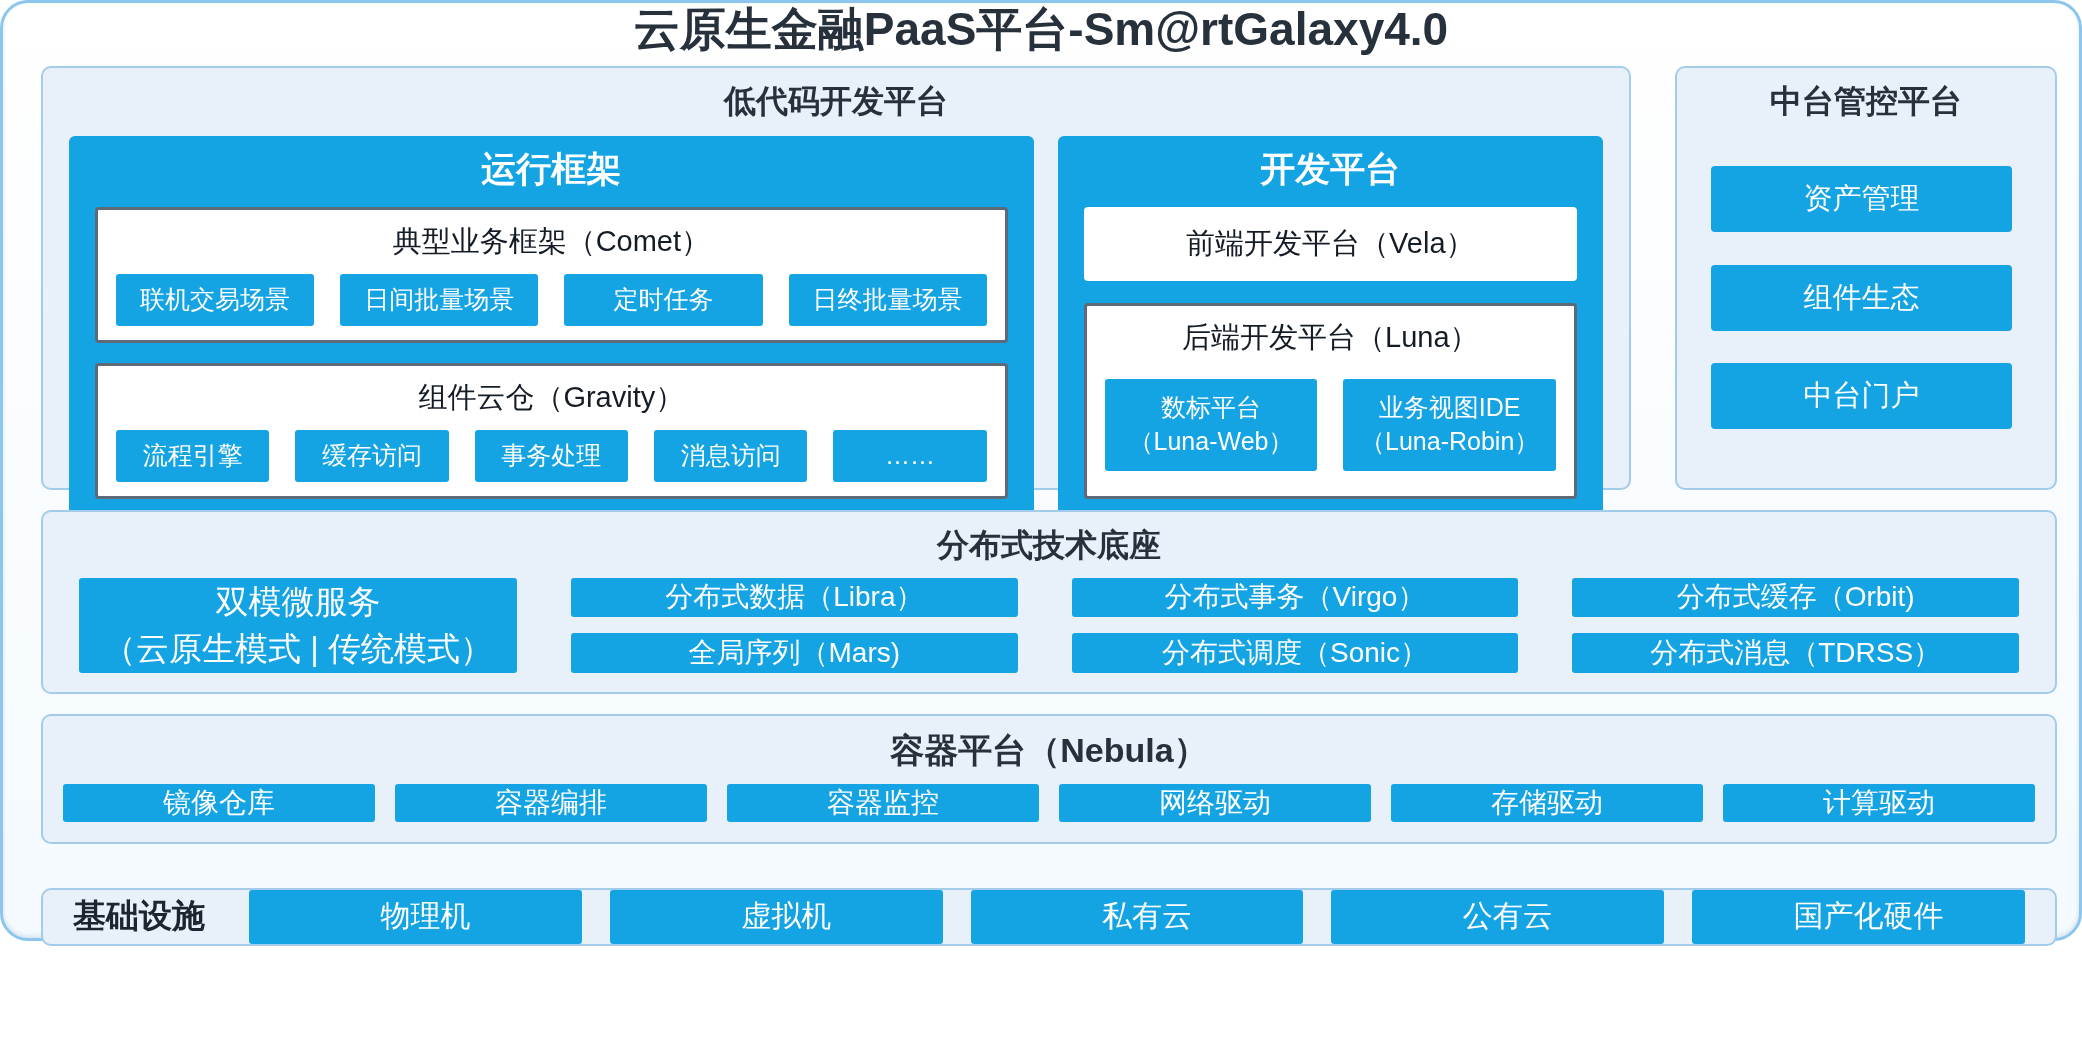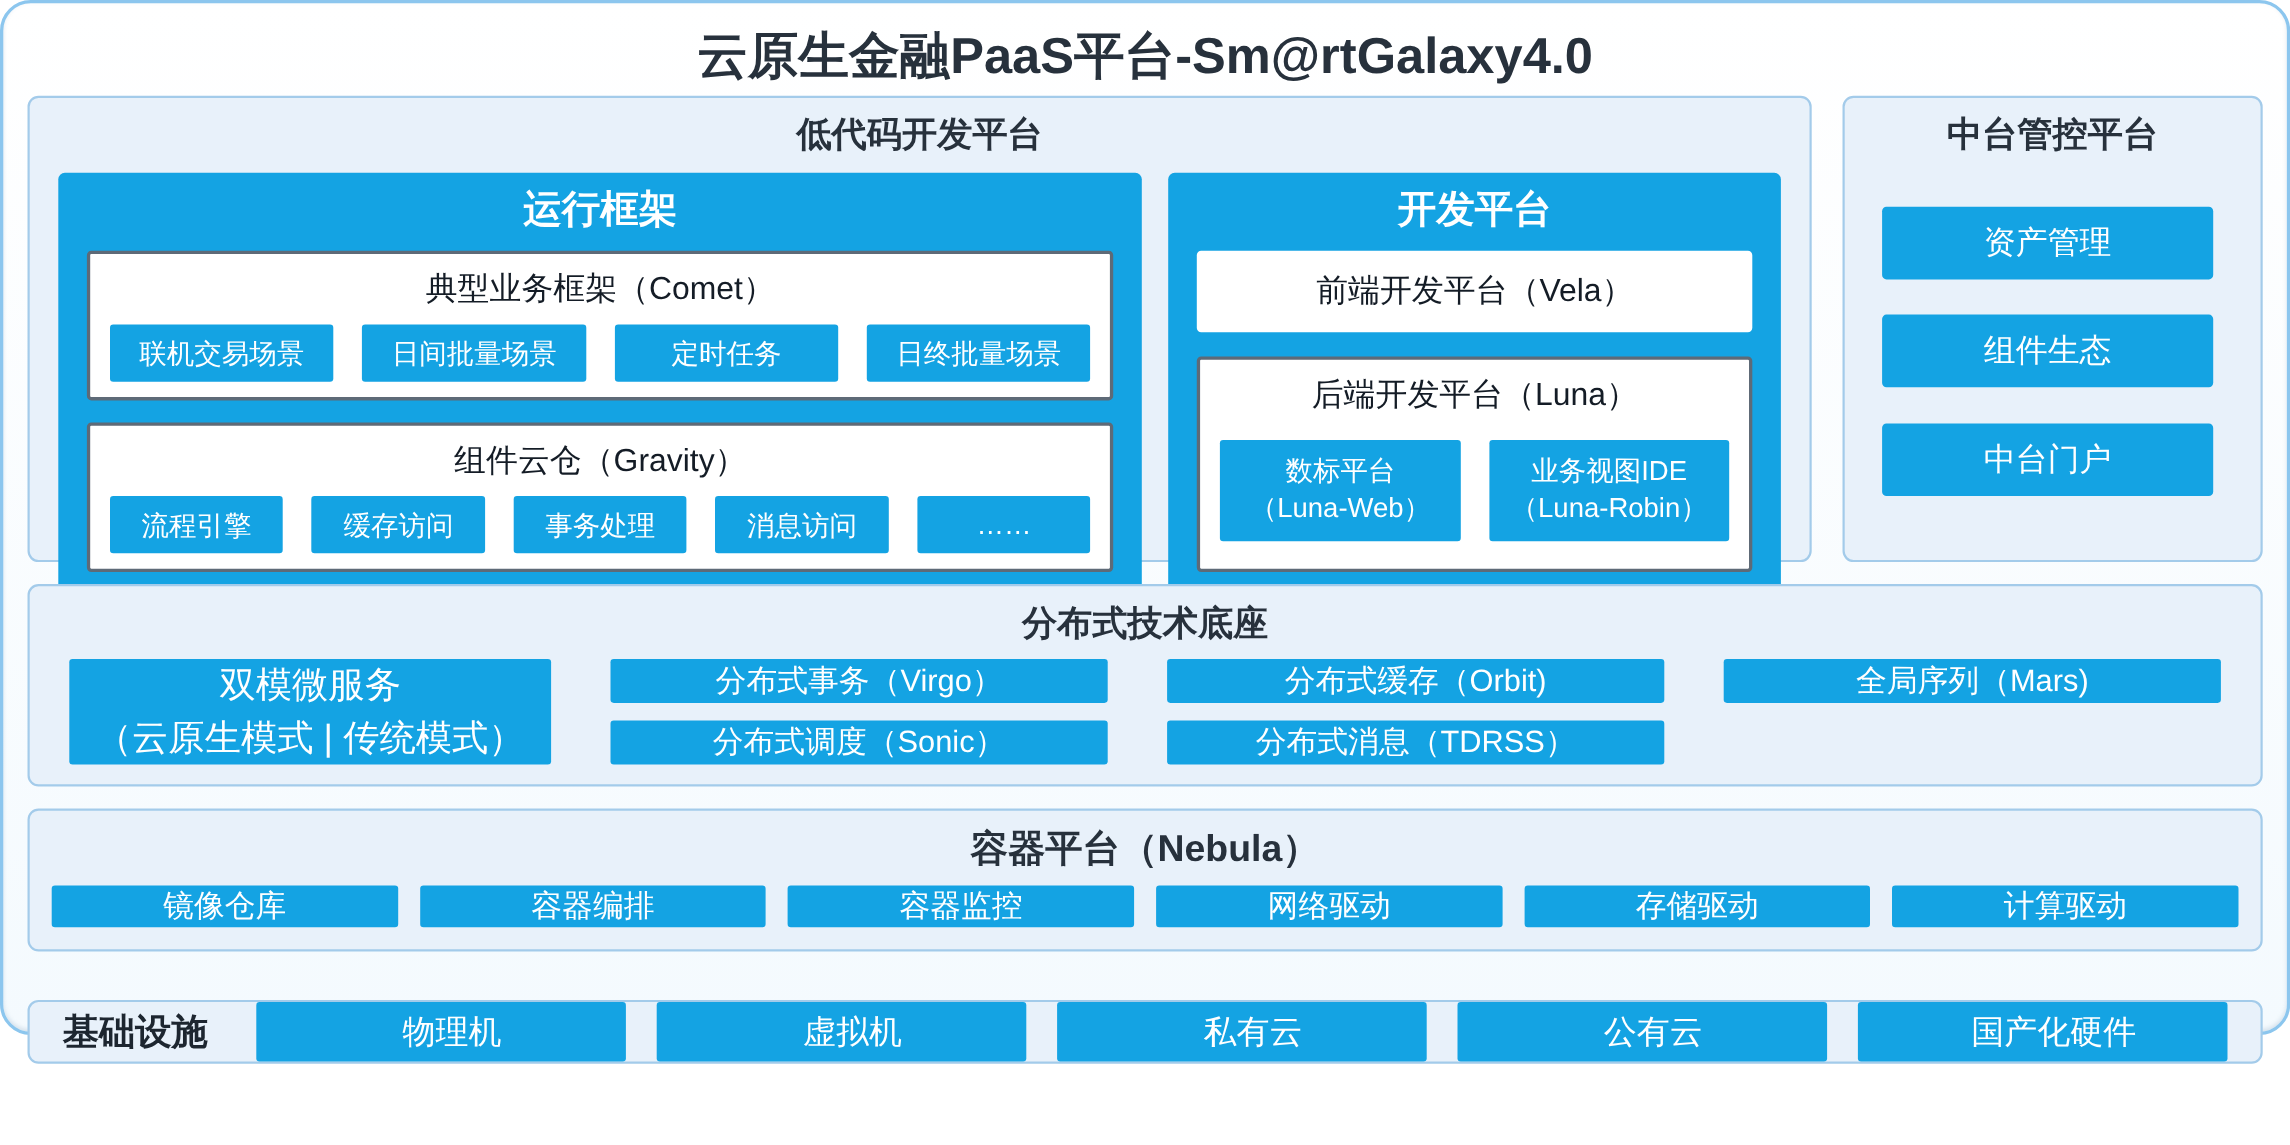--- a/index.html
+++ b/index.html
@@ -9,31 +9,33 @@
     font-family: "Liberation Sans", "DejaVu Sans", sans-serif;
   }
   .frame {
     width: 2082px; height: 941px;
     border: 3px solid #8cc6ee;
     border-radius: 28px;
     background: linear-gradient(180deg, #ffffff 0%, #f4fafe 100%);
     padding: 10px 22px 14px 22px;
     display: flex; flex-direction: column;
     box-shadow: inset 0 -2px 4px rgba(120,150,180,.25);
+    justify-content: center;
   }
   .diagram-title {
     height: 74px; line-height: 74px;
     text-align: center;
     font-size: 46px; font-weight: 700;
     color: #27313c;
   }
   .panel {
     background: #e8f1fa;
     border: 2px solid #a3cbea;
     border-radius: 10px;
+    margin-left: 16px;
   }
   .panel-title {
     text-align: center;
     font-size: 32px; font-weight: 700;
     color: #27313c;
     padding: 12px 0 10px 0;
   }
   
   .main-row { display: flex; gap: 28px; height: 424px; }
   .low-code { flex: 1; display: flex; flex-direction: column; }
@@ -224,20 +226,21 @@
   </div>
 
   <div class="panel distributed">
     <div class="panel-title">分布式技术底座</div>
     <div class="dist-body">
       <div class="dual-box">
         <span>双模微服务</span>
         <span>（云原生模式 | 传统模式）</span>
       </div>
       <div class="dist-grid">
+        <div class="dist-item">分布式数据（Libra）</div>
         <div class="dist-item">分布式事务（Virgo）</div>
         <div class="dist-item">分布式缓存（Orbit)</div>
         <div class="dist-item">全局序列（Mars)</div>
         <div class="dist-item">分布式调度（Sonic）</div>
         <div class="dist-item">分布式消息（TDRSS）</div>
       </div>
     </div>
   </div>
 
   <div class="panel containers">

